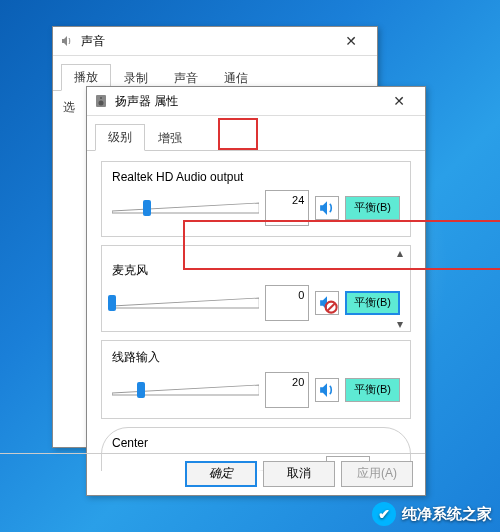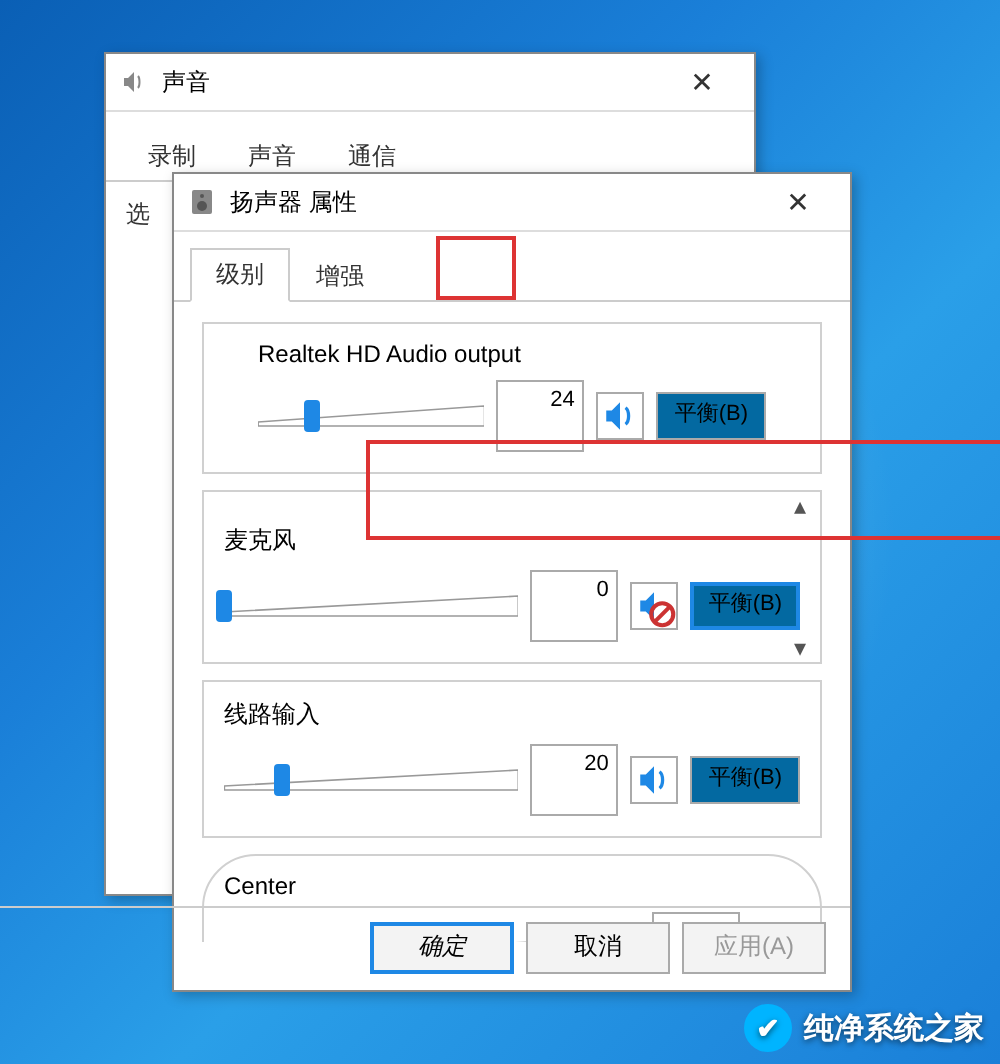--- a/index.html
+++ b/index.html
@@ -17,21 +17,21 @@
 .body-area{padding:10px 14px;overflow:hidden;}
 .group{border:1px solid #d0d0d0;padding:10px 10px 10px 10px;margin-bottom:12px;position:relative;}
 .group-label{font-size:12px;color:#000;position:relative;margin-bottom:6px;display:block;}
 .slider-row{display:flex;align-items:center;gap:6px;}
 .slider-track{position:relative;flex:1;height:20px;}
 .slider-track .wedge{position:absolute;left:0;right:0;top:3px;height:14px;}
 .slider-track .wedge svg{width:100%;height:100%;}
 .slider-thumb{position:absolute;top:2px;width:8px;height:16px;background:#1e88e5;border-radius:2px;transform:translateX(-50%);}
 .valbox{width:44px;height:36px;border:1px solid #aaa;font-size:11px;text-align:right;padding:1px 4px;box-sizing:border-box;line-height:16px;}
 .spk-btn{width:22px;height:22px;border:1px solid #aaa;background:#fff;display:flex;align-items:center;justify-content:center;}
-.balance-btn{height:22px;border:1px solid #aaa;background:#0369a1;padding:0 8px;font-size:11px;line-height:20px;}
+.balance-btn{height:22px;border:1px solid #aaa;background:#5eead4;padding:0 8px;font-size:11px;line-height:20px;}
 .balance-btn.active{border-color:#1e88e5;box-shadow:0 0 0 1px #1e88e5 inset;}
 .scroll-hint{position:absolute;right:2px;width:16px;text-align:center;color:#555;}
 .dlg-buttons{position:absolute;bottom:8px;right:12px;display:flex;gap:6px;padding-top:8px;}
 .dlg-buttons:before{content:"";position:absolute;left:-300px;right:-12px;top:0;border-top:1px solid #ccc;}
 .dlg-btn{min-width:70px;height:24px;border:1px solid #aaa;background:#f3f3f3;font-size:12px;line-height:22px;text-align:center;}
 .dlg-btn.default{border-color:#1e88e5;box-shadow:0 0 0 1px #1e88e5 inset;font-style:italic;}
 .dlg-btn.disabled{color:#999;}
 .watermark{position:absolute;right:8px;bottom:6px;color:#fff;font-size:15px;font-weight:bold;display:flex;align-items:center;gap:6px;text-shadow:0 1px 3px rgba(0,0,0,0.6);}
 .watermark .logo{width:24px;height:24px;background:#00b4ff;border-radius:50%;display:flex;align-items:center;justify-content:center;color:#fff;font-size:14px;}
 </style>
@@ -46,20 +46,21 @@
       <span class="icon">
         <svg viewBox="0 0 16 16">
             <path d="M3 6h2l3-3v10l-3-3H3z" fill="#888"></path>
             <path d="M10 5c1 1 1 5 0 6" stroke="#888" fill="none"></path>
           </svg>
       </span>
       <span class="title">声音</span>
       <span class="wbtn">✕</span>
     </div>
     <div class="tabs">
+      <div class="tab active">播放</div>
       <div class="tab">录制</div>
       <div class="tab">声音</div>
       <div class="tab">通信</div>
     </div>
     <div style="padding:8px 10px;font-size:12px;color:#333;">选</div>
   </div>
 
   <div class="window" style="left:86px;top:86px;width:338px;height:408px;">
     <div class="titlebar">
       <span class="icon">
@@ -73,21 +74,21 @@
       <span class="wbtn">✕</span>
     </div>
     <div class="tabs">
       <div class="tab active" style="position:relative;">级别</div>
       <div class="tab">增强</div>
     </div>
     <div class="redbox" style="left:131px;top:31px;width:36px;height:28px;"></div>
 
     <div class="body-area" style="height:300px;position:relative;" id="groups-host">
 
-    <div class="group" style="border-color: rgb(208, 208, 208); padding: 8px 27px 10px; margin-bottom: 8px;">
+    <div class="group" style="border-color: rgb(208, 208, 208); padding: 8px 10px 10px; margin-bottom: 8px;">
           <span class="group-label">Realtek HD Audio output</span>
           <div class="slider-row">
             <div class="slider-track">
               <div class="wedge"><svg viewBox="0 0 100 14" preserveAspectRatio="none">
                   <polygon points="0,10 100,2 100,12 0,12" fill="none" stroke="#999" stroke-width="0.8"></polygon>
                 </svg></div>
               <div class="slider-thumb" style="left: 24%;"></div>
             </div>
             <div class="valbox">24</div>
             <div class="spk-btn">

